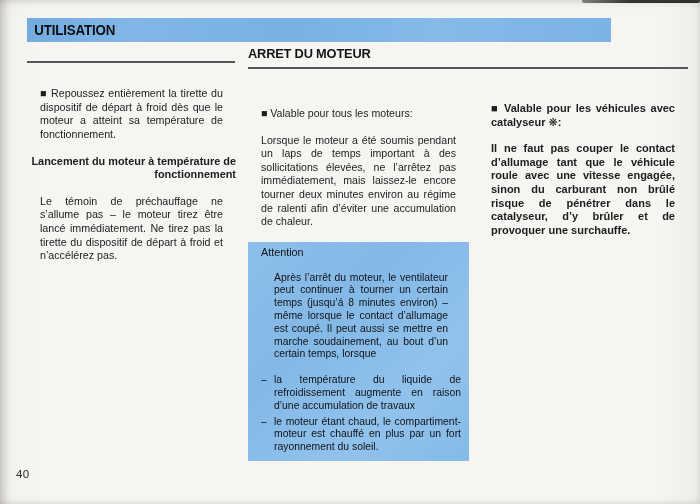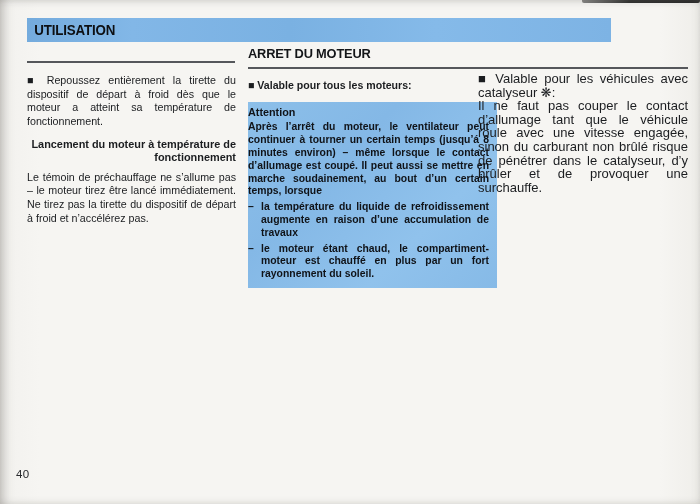--- a/index.html
+++ b/index.html
@@ -36,29 +36,29 @@
   .rule-left{position:absolute;left:27px;top:61px;width:208px;}
   .rule-wide{position:absolute;left:248px;top:67px;width:440px;}
   .arret-heading{
     position:absolute;left:248px;top:46px;
     font-size:13.5px;font-weight:700;letter-spacing:-.2px;color:#131518;
     transform:scaleX(.95);transform-origin:left center;
   }
   .col{position:absolute;text-align:justify;}
   .col-left{left:27px;top:74px;width:209px;font-size:10.7px;line-height:13.7px;font-weight:400;}
   .col-left .subhead{font-weight:700;text-align:right;margin:9px 0 6px 0;font-size:10.9px;line-height:13.4px;}
-  .col-mid{left:248px;top:79px;width:249px;font-size:10.6px;line-height:13.6px;font-weight:700;}
-  .col-right{left:478px;top:72px;width:210px;font-size:13px;line-height:13.6px;font-weight:400;}
+  .col-mid{left:248px;top:94px;width:221px;font-size:10.6px;line-height:13.6px;font-weight:400;}
+  .col-right{left:478px;top:89px;width:210px;font-size:11px;line-height:13.6px;font-weight:700;}
   .valable{text-align:left;margin:0 0 7px 0;}
   .col-right .valable{text-align:justify;}
-  .para{margin:0;}
+  .para{margin:13px;}
   .attention-box{
     margin-top:9px;
     background:linear-gradient(135deg,#8cbfe9 0%,#84b8e6 35%,#90c2ec 70%,#86bae7 100%);
-    padding:4px 8px 7px 0;
+    padding:4px 8px 7px 13px;
     font-size:10.4px;line-height:12.8px;color:#101318;
   }
   .attention-box .att-title{text-align:left;margin:0 0 3px 0;font-size:10.8px;}
   .bullet-row{display:flex;margin-top:3px;}
   .bullet-row .dash{flex:0 0 13px;text-align:left;}
   .bullet-row .btext{flex:1;text-align:justify;}
   .att-conclusion{margin-top:3px;}
   .page-number{
     position:absolute;left:16px;top:468px;
     font-size:11.5px;font-weight:400;color:#26282b;letter-spacing:.3px;
@@ -81,20 +81,21 @@
   <hr class="rule rule-wide">
 
   <div class="col col-left">
     <p class="para">■  Repoussez entièrement la tirette du dispositif de départ à froid dès que le moteur a atteint sa température de fonctionnement.</p>
     <p class="subhead">Lancement du moteur à température de fonctionnement</p>
     <p class="para">Le témoin de préchauffage ne s’allume pas – le moteur tirez être lancé immédiatement. Ne tirez pas la tirette du dispositif de départ à froid et n’accélérez pas.</p>
   </div>
 
   <div class="col col-mid">
     <p class="para valable">■  Valable pour tous les moteurs:</p>
+    <p class="para">Lorsque le moteur a été soumis pendant un laps de temps important à des sollicitations élevées, ne l’arrêtez pas immédiatement, mais laissez-le encore tourner deux minutes environ au régime de ralenti afin d’éviter une accumulation de chaleur.</p>
 
     <div class="attention-box">
       <p class="para att-title">Attention</p>
       <p class="para">Après l’arrêt du moteur, le ventilateur peut continuer à tourner un certain temps (jusqu’á 8 minutes environ) – même lorsque le contact d’allumage est coupé. Il peut aussi se mettre en marche soudainement, au bout d’un certain temps, lorsque</p>
       <div class="bullet-row">
         <span class="dash">–</span>
         <span class="btext">la température du liquide de refroidissement augmente en raison d’une accumulation de travaux</span>
       </div>
       <div class="bullet-row">
         <span class="dash">–</span>

